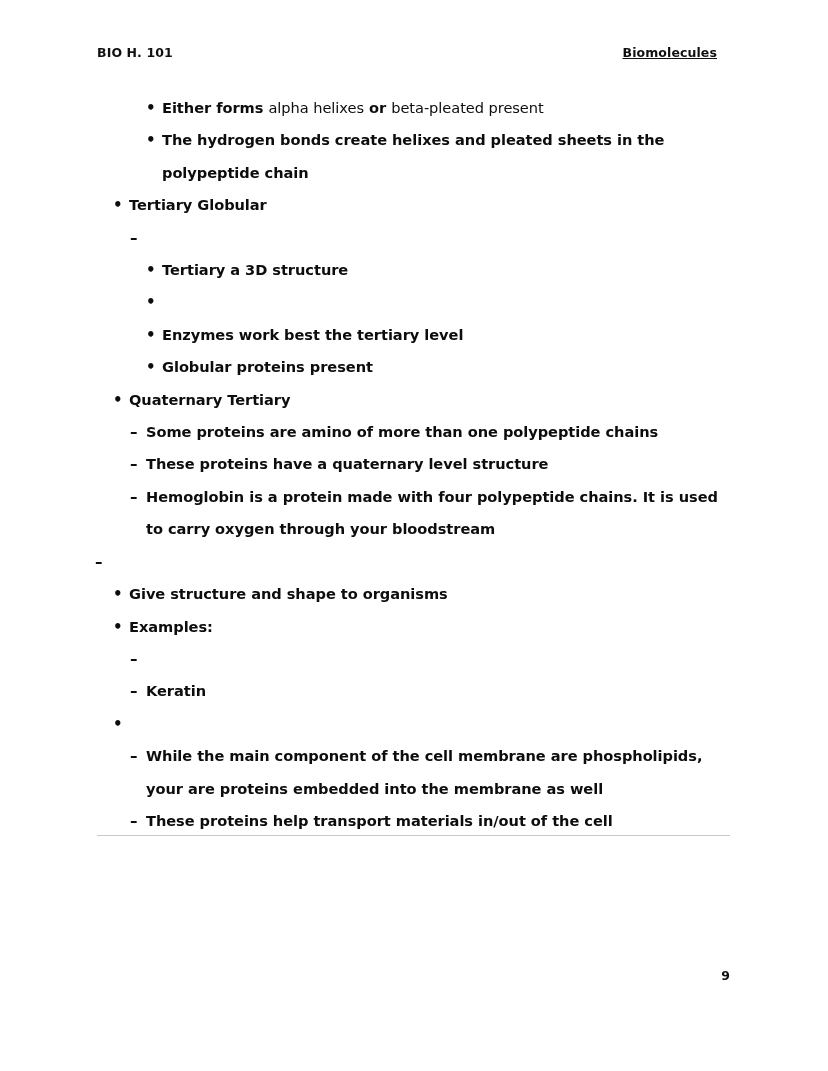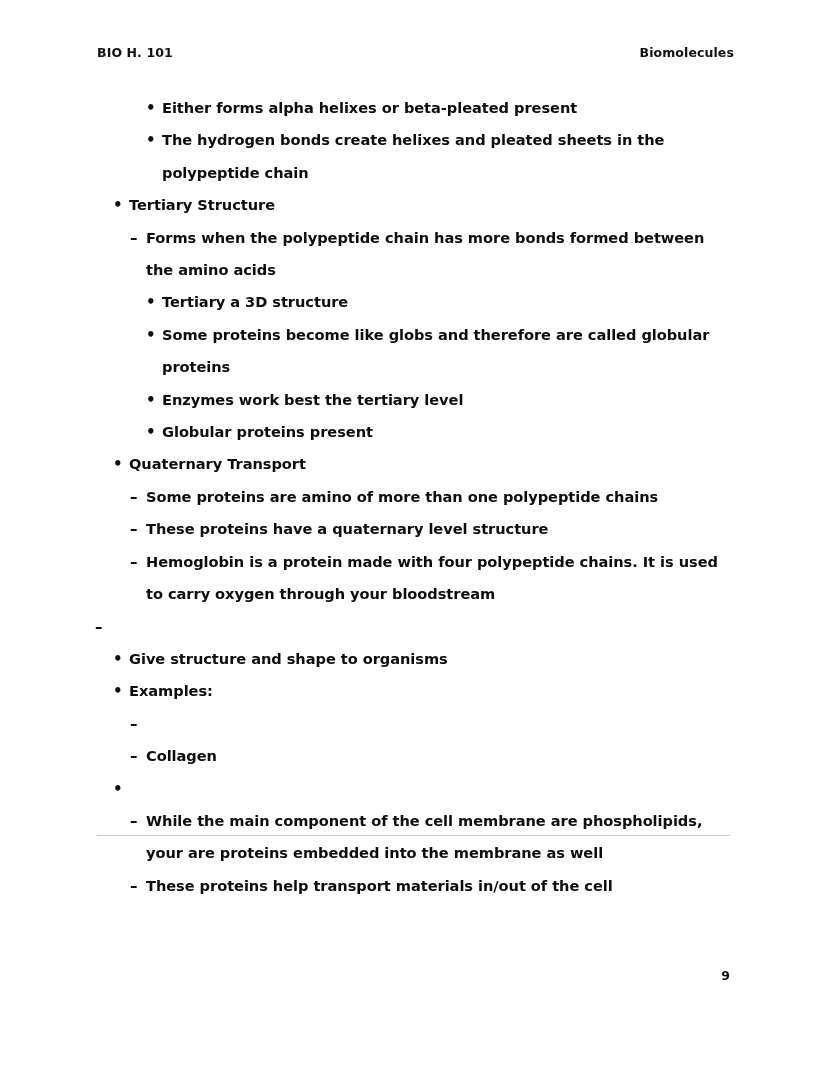--- a/index.html
+++ b/index.html
@@ -17,30 +17,30 @@
     font-family: "DejaVu Sans", "Liberation Sans", sans-serif;
     color: #0d0d0d;
     -webkit-font-smoothing: antialiased;
   }
 
   
   .doc-header {
     position: absolute;
     top: 45px;
     left: 97px;
-    right: 94px;
+    right: 111px;
     display: flex;
     justify-content: space-between;
     align-items: baseline;
     font-size: 12.5px;
     font-weight: 700;
     letter-spacing: 0.1px;
     color: #111;
   }
-  .doc-header .right { text-align: center; }
+  .doc-header .right { text-align: center; text-decoration: underline; }
 
   
   .body-outline {
     position: absolute;
     top: 92px;
     left: 0;
     right: 0;
   }
 
   .line {
@@ -62,21 +62,21 @@
     color: #0d0d0d;
     user-select: none;
   }
   .marker.dot   { font-size: 15px; line-height: 32.4px; }
   .marker.dash  { font-size: 15px; line-height: 32.4px; }
 
   .text {
     flex: 1 1 auto;
     max-width: 600px;
   }
-  .text b { font-weight: 700; margin-top: 8px; }
+  .text b { font-weight: 400; margin-top: 8px; }
 
   
   .lvl1 { padding-left: 95px;  }   
   .lvl2 { padding-left: 113px; }   
   .lvl3 { padding-left: 130px; }   
   .lvl4 { padding-left: 146px; }   
 
   
   .lvl3 .text { max-width: 572px; }
   .lvl4 .text { max-width: 560px; }
@@ -115,45 +115,43 @@
       <div class="line lvl4">
         <span class="marker dot">•</span>
         <span class="text">Either forms <b>alpha helixes</b> or <b>beta-pleated present</b></span>
       </div>
       <div class="line lvl4">
         <span class="marker dot">•</span>
         <span class="text">The hydrogen bonds create helixes and pleated sheets in the polypeptide chain</span>
       </div>
       <div class="line lvl2">
         <span class="marker dot">•</span>
-        <span class="text">Tertiary Structure</span>
+        <span class="text">Tertiary Globular</span>
       </div>
       <div class="line lvl3">
         <span class="marker dash">–</span>
-        <span class="text">Forms when the polypeptide chain has more bonds formed between the amino acids</span>
       </div>
       <div class="line lvl4">
         <span class="marker dot">•</span>
         <span class="text">Tertiary a 3D structure</span>
       </div>
       <div class="line lvl4">
         <span class="marker dot">•</span>
-        <span class="text">Some proteins become like globs and therefore are called globular proteins</span>
       </div>
       <div class="line lvl4">
         <span class="marker dot">•</span>
         <span class="text">Enzymes work best the tertiary level</span>
       </div>
       <div class="line lvl4">
         <span class="marker dot">•</span>
         <span class="text">Globular proteins present</span>
       </div>
       <div class="line lvl2">
         <span class="marker dot">•</span>
-        <span class="text">Quaternary Transport</span>
+        <span class="text">Quaternary Tertiary</span>
       </div>
       <div class="line lvl3">
         <span class="marker dash">–</span>
         <span class="text">Some proteins are amino of more than one polypeptide chains</span>
       </div>
       <div class="line lvl3">
         <span class="marker dash">–</span>
         <span class="text">These proteins have a quaternary level structure</span>
       </div>
       <div class="line lvl3">
@@ -169,21 +167,21 @@
       </div>
       <div class="line lvl2">
         <span class="marker dot">•</span>
         <span class="text">Examples:</span>
       </div>
       <div class="line lvl3">
         <span class="marker dash">–</span>
       </div>
       <div class="line lvl3">
         <span class="marker dash">–</span>
-        <span class="text">Collagen</span>
+        <span class="text">Keratin</span>
       </div>
       <div class="line lvl2">
         <span class="marker dot">•</span>
       </div>
       <div class="line lvl3">
         <span class="marker dash">–</span>
         <span class="text">While the main component of the cell membrane are phospholipids, your are proteins embedded into the membrane as well</span>
       </div>
       <div class="line lvl3">
         <span class="marker dash">–</span>

